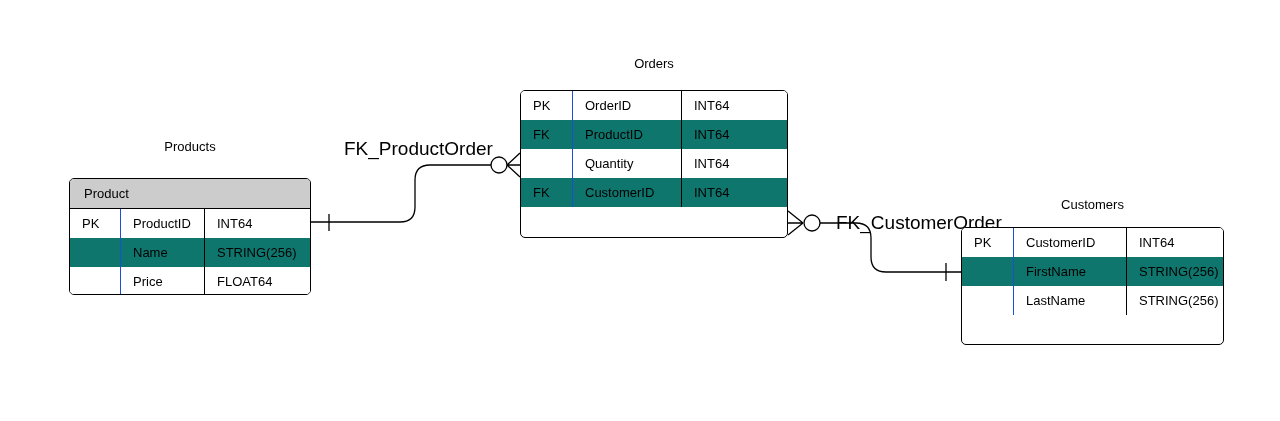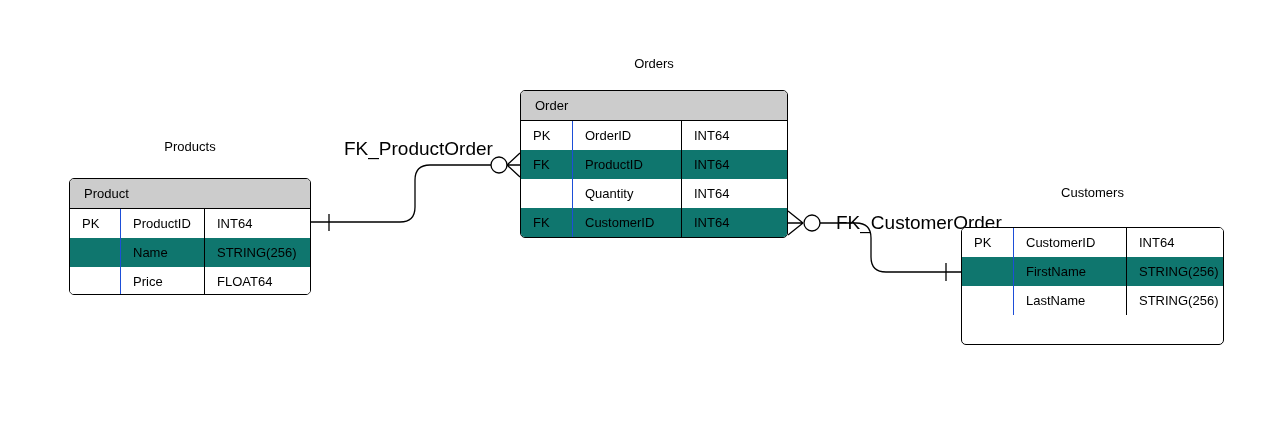--- a/index.html
+++ b/index.html
@@ -166,21 +166,20 @@
         <div class="cell cell-name" style="width:84px;">Price</div>
         <div class="cell cell-type" style="flex:1;">FLOAT64</div>
       </div>
 
     </div>
   </div>
 
   <div class="caption" style="left:520px; top:56px; width:268px;">Orders</div>
 
   <div class="entity" style="left:520px; top:90px; width:268px; height:148px;">
-    <div class="entity-header">Order</div>
     <div class="entity-rows">
 
       <div class="erow">
         <div class="cell cell-key" style="width:52px;">PK</div>
         <div class="cell cell-name" style="width:109px;">OrderID</div>
         <div class="cell cell-type" style="flex:1;">INT64</div>
       </div>
 
       <div class="erow alt">
         <div class="cell cell-key" style="width:52px;">FK</div>
@@ -196,21 +195,21 @@
 
       <div class="erow alt">
         <div class="cell cell-key" style="width:52px;">FK</div>
         <div class="cell cell-name" style="width:109px;">CustomerID</div>
         <div class="cell cell-type" style="flex:1;">INT64</div>
       </div>
 
     </div>
   </div>
 
-  <div class="caption" style="left:961px; top:185px; width:263px;">Customers</div>
+  <div class="caption" style="left:961px; top:197px; width:263px;">Customers</div>
 
   <div class="entity" style="left:961px; top:227px; width:263px; height:118px;">
     <div class="entity-rows">
 
       <div class="erow">
         <div class="cell cell-key" style="width:52px;">PK</div>
         <div class="cell cell-name" style="width:113px;">CustomerID</div>
         <div class="cell cell-type" style="flex:1;">INT64</div>
       </div>
 

